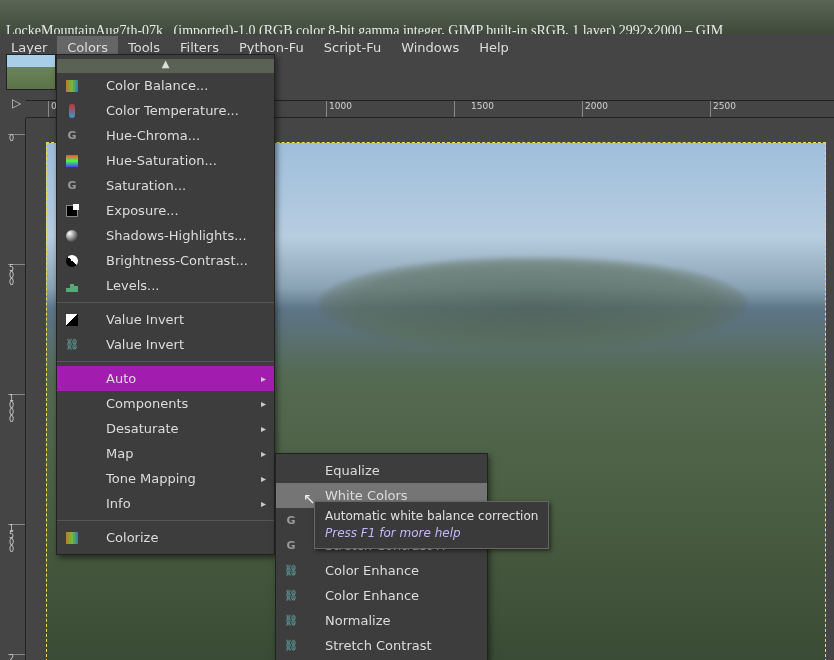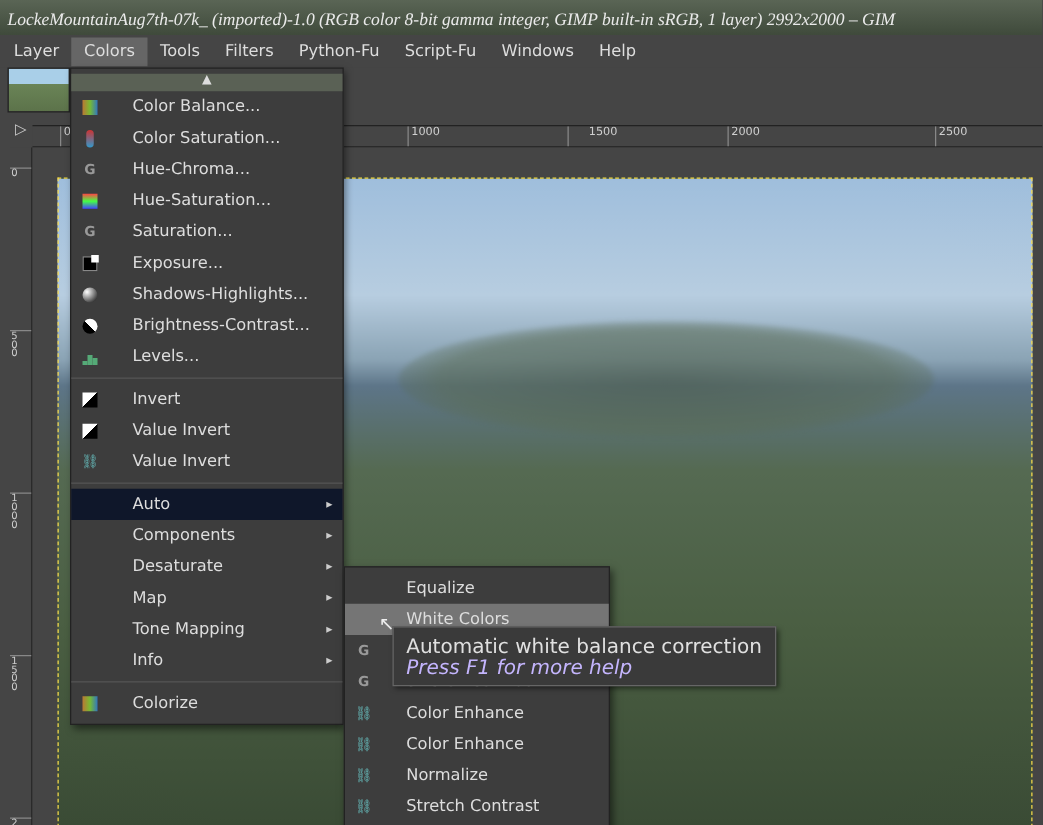--- a/index.html
+++ b/index.html
@@ -10,25 +10,24 @@
     width: 834px;
     height: 660px;
     overflow: hidden;
     position: relative;
   }
 
   .title-bar {
     height: 28px;
     background: linear-gradient(to bottom, #5a6555, #3f4a3b);
     color: #eaeaea;
-    font-style: italic;
     font-family: "Comic Sans MS", cursive;
     font-size: 14px;
     line-height: 28px;
-    padding: 3px 6px;
+    padding: 17px 6px;
     white-space: nowrap;
     overflow: hidden;
   }
 
   .menu-bar {
     height: 26px;
     background: #454545;
     color: #ddd;
     display: flex;
     align-items: center;
@@ -176,21 +175,21 @@
   .dropdown .m-item .ic {
     width: 18px;
     height: 16px;
     margin-right: 8px;
     display: inline-flex;
     align-items: center;
     justify-content: center;
     font-size: 11px;
   }
   .dropdown .m-item.highlight {
-    background: #0f172a;
+    background: #a21caf;
   }
   .dropdown .m-item.hover {
     background: #757575;
   }
   .dropdown .m-item .arrow {
     position: absolute;
     right: 8px;
     font-size: 10px;
     color: #ccc;
   }
@@ -212,21 +211,21 @@
   }
 
   
   .tooltip {
     position: absolute;
     top: 501px;
     left: 314px;
     background: #3a3a3a;
     border: 1px solid #666;
     color: #e0e0e0;
-    font-size: 16px;
+    font-size: 12px;
     padding: 6px 10px;
     line-height: 17px;
     box-shadow: 2px 2px 4px rgba(0,0,0,.5);
     z-index: 50;
   }
   .tooltip .help {
     font-style: italic;
     color: #c4b5fd;
   }
   .cursor {
@@ -274,21 +273,21 @@
   </div>
 
 <div class="thumb-area"></div>
 <div class="play-icon">▷</div>
 
 <div class="ruler-h" id="ruler-h">
   <div class="tick" style="left:22px">0</div>
 <div class="tick" style="left: 300px;">1000</div>
     <div class="tick" style="left: 428px; padding-left: 16px;">1500</div>
     <div class="tick" style="left: 556px;">2000</div>
-    <div class="tick" style="left: 684px; margin-left: 38px;">2500</div>
+    <div class="tick" style="left: 684px;">2500</div>
   </div>
 <div class="ruler-v" id="ruler-v">
     <div class="vtick" style="top: 16px;">0</div>
     <div class="vtick" style="top: 146px;">5<br>0<br>0</div>
     <div class="vtick" style="top: 276px;">1<br>0<br>0<br>0</div>
     <div class="vtick" style="top: 406px;">1<br>5<br>0<br>0</div>
     <div class="vtick" style="top: 536px;">2<br>0<br>0<br>0</div>
   </div>
 
 <div class="canvas-wrap">
@@ -301,21 +300,21 @@
       <div class="m-item">
         <span class="ic">
           <span class="sw-balance"></span>
         </span>
         <span>Color Balance...</span>
       </div>
       <div class="m-item">
         <span class="ic">
           <span class="sw-temp"></span>
         </span>
-        <span>Color Saturation...</span>
+        <span>Color Temperature...</span>
       </div>
       <div class="m-item">
         <span class="ic sw-g">G</span>
         <span>Hue-Chroma...</span>
       </div>
       <div class="m-item">
         <span class="ic">
           <span class="sw-huesat"></span>
         </span>
         <span>Hue-Saturation...</span>
@@ -342,26 +341,20 @@
         </span>
         <span>Brightness-Contrast...</span>
       </div>
       <div class="m-item">
         <span class="ic">
           <span class="sw-lvl"></span>
         </span>
         <span>Levels...</span>
       </div>
       <div class="sep"></div>
-      <div class="m-item">
-        <span class="ic">
-          <span class="sw-inv"></span>
-        </span>
-        <span>Invert</span>
-      </div>
       <div class="m-item">
         <span class="ic">
           <span class="sw-inv"></span>
         </span>
         <span>Value Invert</span>
       </div>
       <div class="m-item">
         <span class="ic sw-link">⛓</span>
         <span>Value Invert</span>
       </div>

